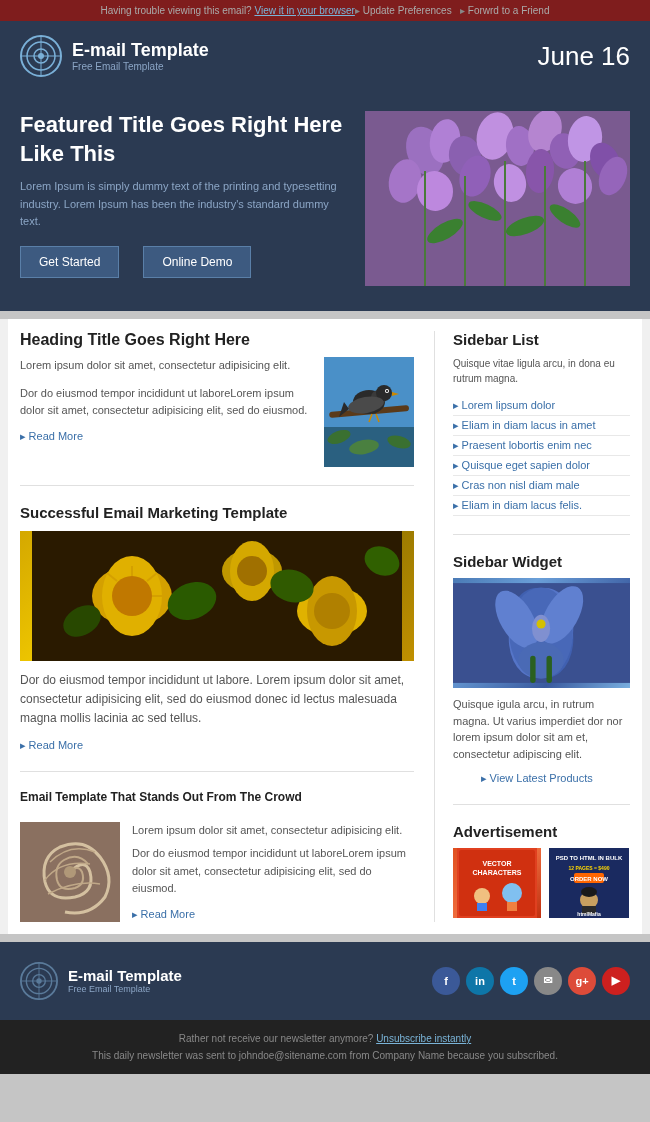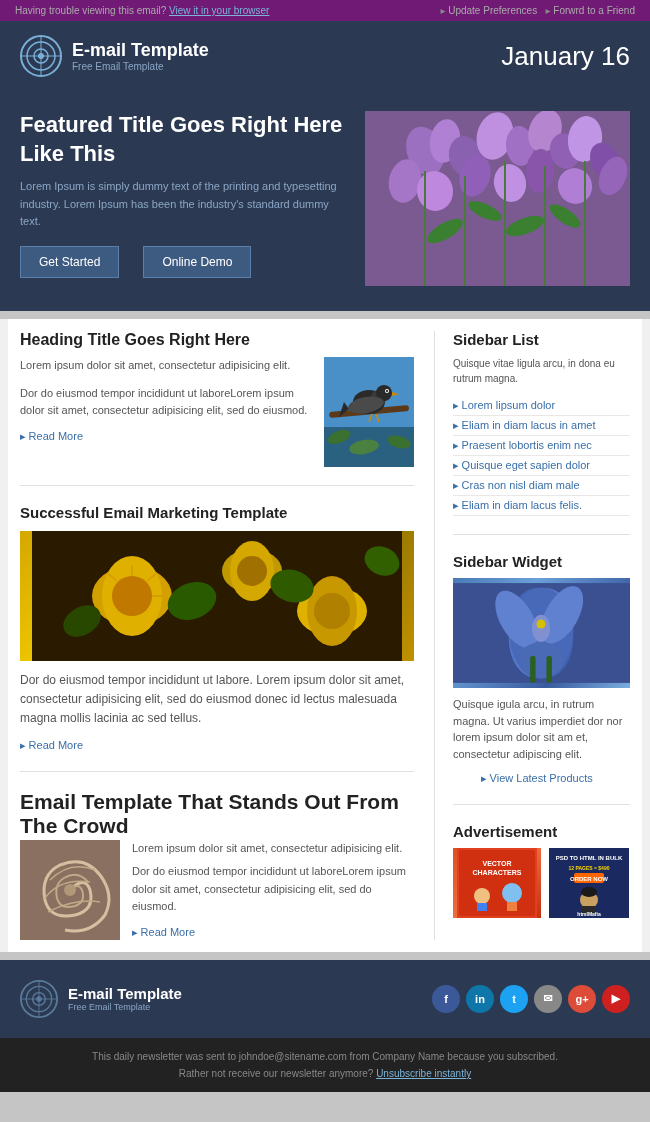--- a/index.html
+++ b/index.html
@@ -5,24 +5,24 @@
     * { margin: 0; padding: 0; box-sizing: border-box; }
     body {
       font-family: Arial, sans-serif;
       background: #c5c5c5;
       width: 650px;
       min-height: 1122px;
     }
 
     
     .top-bar {
-      background: #701a75;
+      background: #7f1d1d;
       padding: 5px 15px;
       display: flex;
-      justify-content: space-between;
+      justify-content: center;
       align-items: center;
     }
     .top-bar-left {
       font-size: 10px;
       color: #aaa;
     }
     .top-bar-left a {
       color: #7ab4d8;
       text-decoration: underline;
     }
@@ -210,24 +210,24 @@
     }
     .article-2 p {
       font-size: 12px;
       color: #555;
       line-height: 1.6;
       margin-bottom: 6px;
     }
 
     
     .article-3 h3 {
-      font-size: 21px;
+      font-size: 12px;
       font-weight: bold;
       color: #222;
-      margin-bottom: 2px;
+      margin-bottom: 18px;
     }
     .article-3-inner {
       display: flex;
       gap: 12px;
     }
     .article-3-img {
       width: 100px;
       height: 100px;
       flex-shrink: 0;
       background: linear-gradient(135deg, #d4c8b0 0%, #a09080 40%, #c8b8a0 70%, #907860 100%);
@@ -438,21 +438,21 @@
       <circle cx="21" cy="21" r="7" fill="none" stroke="#7ab0d8" stroke-width="1.5"></circle>
       <circle cx="21" cy="21" r="3" fill="#7ab0d8"></circle>
       <line x1="1" y1="21" x2="41" y2="21" stroke="#7ab0d8" stroke-width="1"></line>
       <line x1="21" y1="1" x2="21" y2="41" stroke="#7ab0d8" stroke-width="1"></line>
     </svg>
     <div class="logo-text">
       <h1>E-mail Template</h1>
       <p>Free Email Template</p>
     </div>
   </div>
-  <div class="header-date">January 16</div>
+  <div class="header-date">June 16</div>
 </div>
 
 <div class="hero">
   <div class="hero-content">
     <h2>Featured Title Goes Right Here Like This</h2>
     <p>Lorem Ipsum is simply dummy text of the printing and typesetting industry. Lorem Ipsum has been the industry's standard dummy text.</p>
     <div class="hero-buttons">
       <button class="btn-primary">Get Started</button>
       <button class="btn-secondary">Online Demo</button>
     </div>
@@ -689,18 +689,18 @@
     <div class="social-icon si-fb">f</div>
     <div class="social-icon si-li">in</div>
     <div class="social-icon si-tw">t</div>
     <div class="social-icon si-em">✉</div>
     <div class="social-icon si-gp">g+</div>
     <div class="social-icon si-yt">▶</div>
   </div>
 </div>
 
 <div class="footer-bottom">
-  <p>This daily newsletter was sent to johndoe@sitename.com from Company Name because you subscribed.</p>
   <p>
     <span>Rather not receive our newsletter anymore?</span>
     <a href="#">Unsubscribe instantly</a>
   </p>
+  <p>This daily newsletter was sent to johndoe@sitename.com from Company Name because you subscribed.</p>
 </div>
 
 </body></html>

